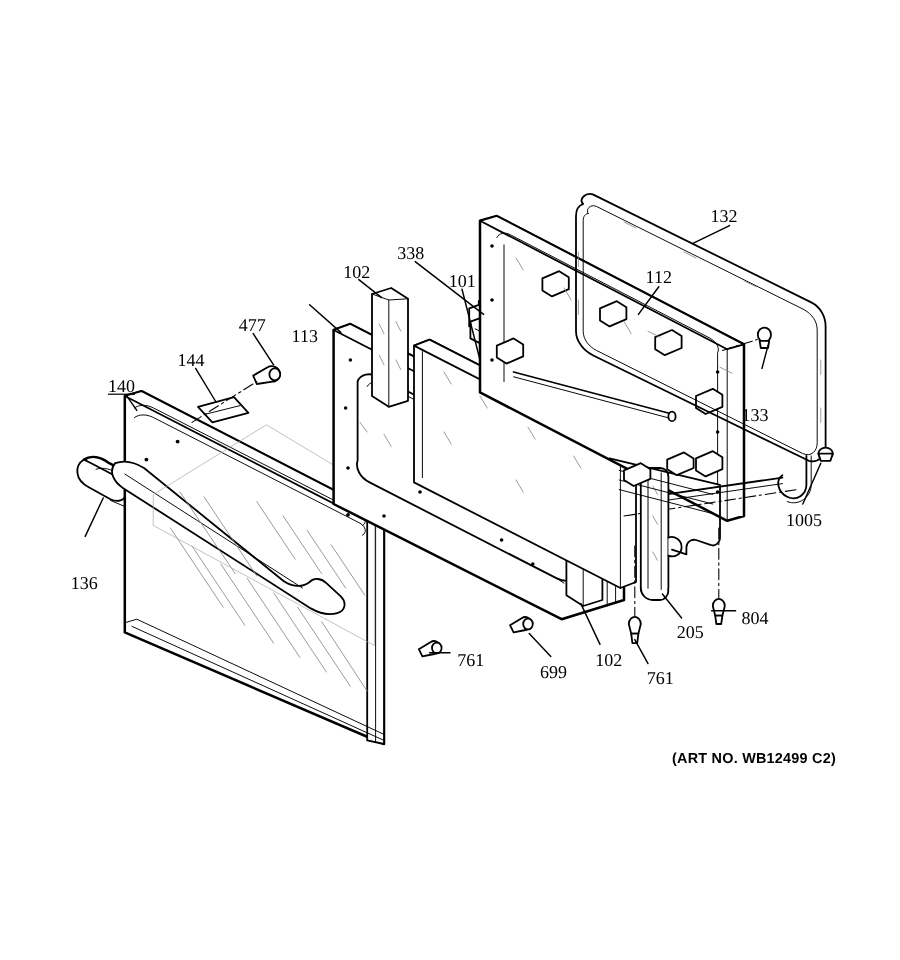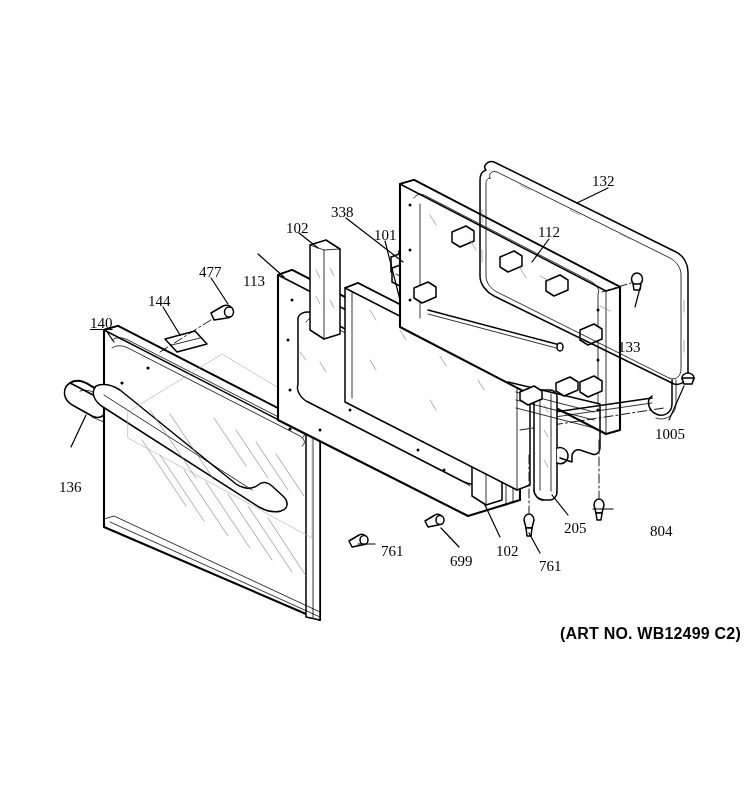--- a/index.html
+++ b/index.html
@@ -42,21 +42,21 @@
     font-family: "Liberation Serif", serif;
     font-size: 15px;
     color: #000000;
     white-space: nowrap;
     line-height: 1;
     pointer-events: auto;
   }
   .artno {
     position: absolute;
     font-family: "Liberation Sans", sans-serif;
-    font-size: 16px;
+    font-size: 12px;
     font-weight: bold;
     color: #000000;
     white-space: nowrap;
     letter-spacing: 0.2px;
   }
 </style>
 </head>
 <body>
 
 <div id="diagram-root">
@@ -360,21 +360,21 @@
     <div class="callout" style="left:618px; top:312px;margin-top:28px;">133</div>
     <div class="callout" style="left:331px; top:205px;">338</div>
     <div class="callout" style="left:374px; top:228px;">101</div>
     <div class="callout" style="left:286px; top:221px;">102</div>
     <div class="callout" style="left:243px; top:242px;margin-top:32px;">113</div>
     <div class="callout" style="left:199px; top:265px;">477</div>
     <div class="callout" style="left:148px; top:294px;">144</div>
     <div class="callout" style="left:90px;  top:316px;text-decoration:underline;">140</div>
     <div class="callout" style="left:59px;  top:454px;margin-top:26px;">136</div>
     <div class="callout" style="left:655px; top:427px;">1005</div>
-    <div class="callout" style="left:618px; top:524px;margin-left:32px;">804</div>
+    <div class="callout" style="left:618px; top:509px;">804</div>
     <div class="callout" style="left:564px; top:521px;">205</div>
     <div class="callout" style="left:539px; top:559px;">761</div>
     <div class="callout" style="left:496px; top:544px;">102</div>
     <div class="callout" style="left:450px; top:554px;">699</div>
     <div class="callout" style="left:381px; top:544px;">761</div>
 
     <div class="artno" style="left:560px; top:625px;">(ART NO. WB12499 C2)</div>
   </div>
 
 </div>

